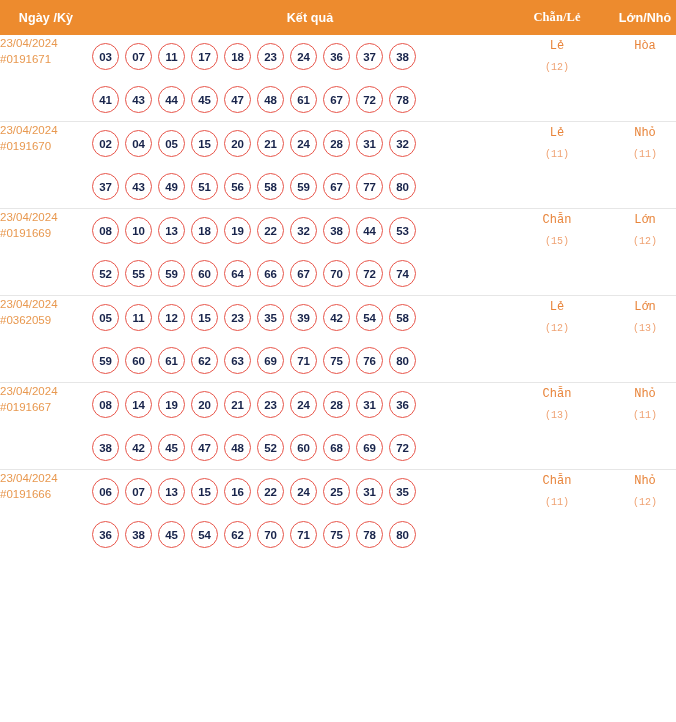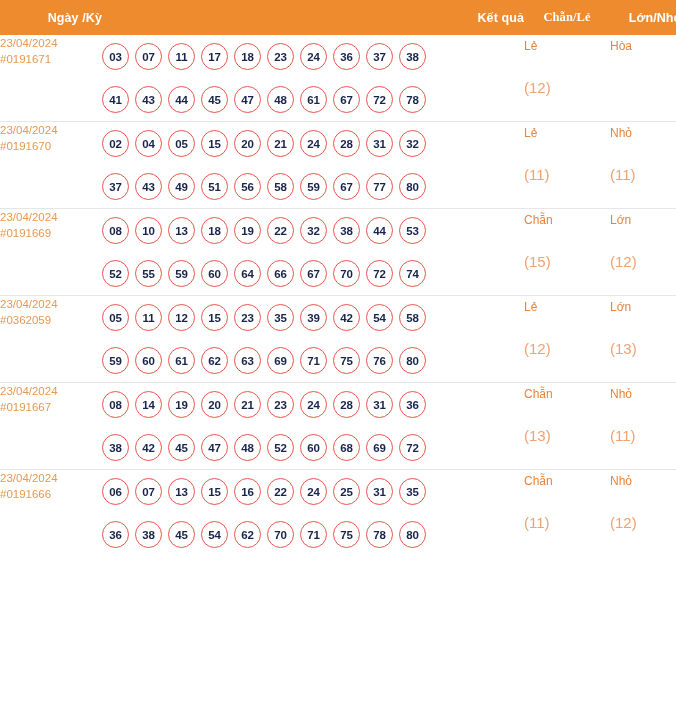--- a/index.html
+++ b/index.html
@@ -26,22 +26,22 @@
   }
   .table-head th {
     padding: 0;
     height: 35px;
     vertical-align: middle;
     color: #ffffff;
     font-size: 12.5px;
     font-weight: bold;
     letter-spacing: .1px;
   }
-  th.col-date   { width: 92px;  text-align: right;   padding-left: 10px; }
-  th.col-result { width: 408px; text-align: right;   padding-left: 14px; }
+  th.col-date   { width: 92px;  text-align: center;   }
+  th.col-result { width: 408px; text-align: center;   padding-left: 14px; }
   th.col-oddeven{ width: 86px;  text-align: center; font-family: Liberation Serif, serif; }
   th.col-bigsml { width: 90px;  text-align: center; }
 
   
   .table-body tr {
     border-bottom: 1px solid #e6e6e6;
   }
   .table-body tr:last-child {
     border-bottom: none;
   }
@@ -78,30 +78,31 @@
     display: flex;
     align-items: center;
     justify-content: center;
     font-size: 11.5px;
     font-weight: bold;
     color: #17234a;
     box-sizing: border-box;
     letter-spacing: -.2px;
   }
   .cell-stat {
+    text-align: center;
     padding-top: 12px;
     font-size: 12px;
     line-height: 22px;
     color: #E8843A;
+    font-family: Liberation Mono, monospace;
   }
   .cell-stat .stat-count {
     display: block;
     color: #EFA272;
-    font-size: 15px;
-    margin-top: 20px;
+    font-size: 10px;
   }
 </style>
 </head>
 <body>
 
 <table class="results-table">
   <thead class="table-head">
     <tr>
       <th class="col-date">Ngày /Kỳ</th>
       <th class="col-result">Kết quả</th>

